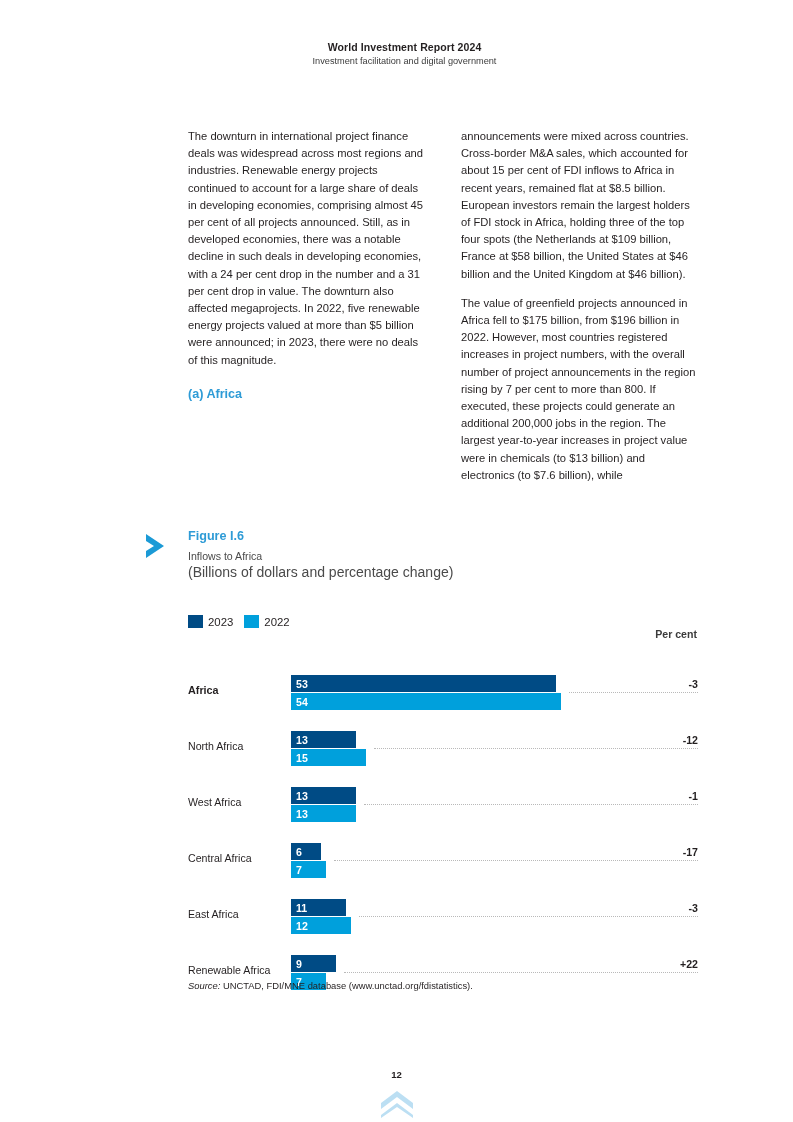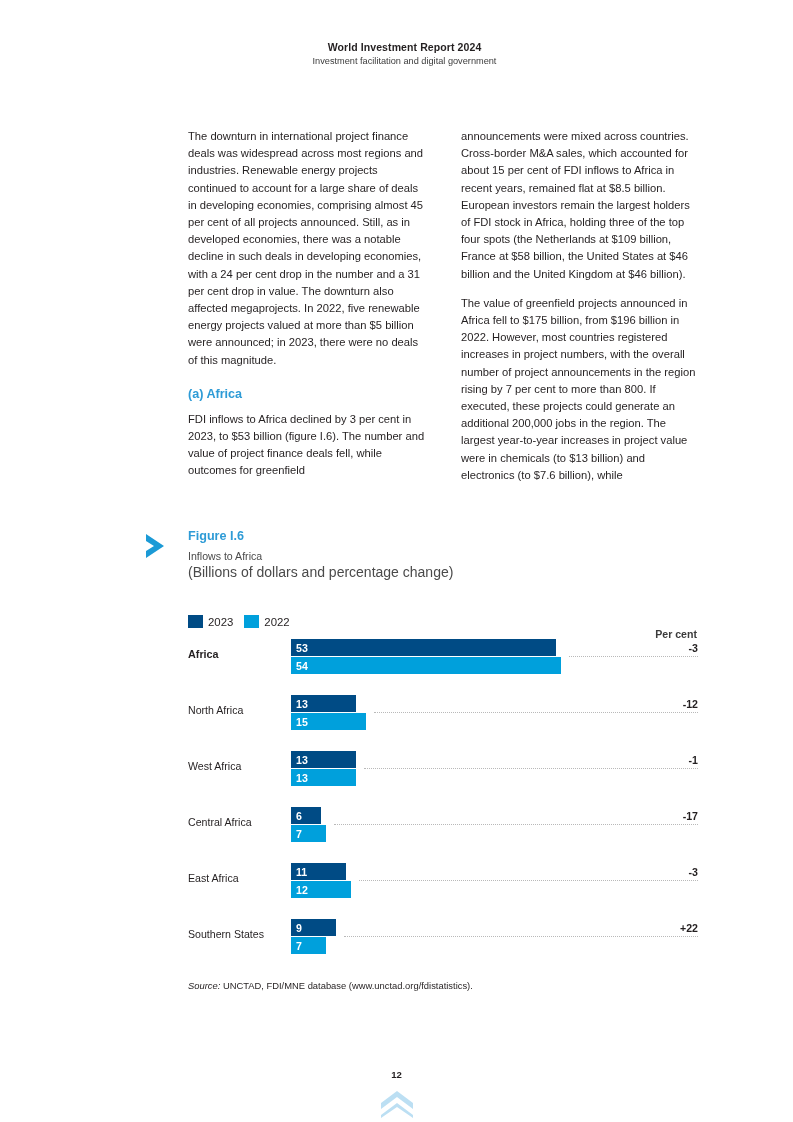--- a/index.html
+++ b/index.html
@@ -53,21 +53,21 @@
   .leg-item{display:flex;align-items:center;gap:5px;}
   .leg-sw{width:15px;height:13px;display:inline-block;}
   .leg-lbl{font-size:11.4px;color:#231f20;}
 
   .percent-hdr{
     position:absolute;left:560px;top:628px;width:137px;
     text-align:right;font-size:10.6px;font-weight:bold;color:#3b3b3b;
   }
 
   
-  .chart{position:absolute;left:188px;top:636px;width:510px;}
+  .chart{position:absolute;left:188px;top:672px;width:510px;}
   .row{position:relative;height:56px;}
   .row-label{
     position:absolute;left:0;top:12px;width:92px;
     font-size:10.6px;color:#231f20;line-height:13px;
   }
   .row.bold .row-label{font-weight:bold;font-size:10.8px;}
   .bars{position:absolute;left:103px;top:0;right:0;height:44px;}
   .bar{
     position:absolute;left:0;height:17px;
     display:flex;align-items:center;
@@ -106,21 +106,20 @@
 
 <div class="runhead">
   <div class="rh-title">World Investment Report 2024</div>
   <div class="rh-sub">Investment facilitation and digital government</div>
 </div>
 
 <div class="cols clearfix">
   <div class="col left">
     <p>The downturn in international project finance deals was widespread across most regions and industries. Renewable energy projects continued to account for a large share of deals in developing economies, comprising almost 45 per cent of all projects announced. Still, as in developed economies, there was a notable decline in such deals in developing economies, with a 24 per cent drop in the number and a 31 per cent drop in value. The downturn also affected megaprojects. In 2022, five renewable energy projects valued at more than $5 billion were announced; in 2023, there were no deals of this magnitude.</p>
     <div class="sec-head">(a) Africa</div>
-    <p>FDI inflows to Africa declined by 3 per cent in 2023, to $53 billion (figure I.6). The number and value of project finance deals fell, while outcomes for greenfield</p>
   </div>
   <div class="col right">
     <p>announcements were mixed across countries. Cross-border M&amp;A sales, which accounted for about 15 per cent of FDI inflows to Africa in recent years, remained flat at $8.5 billion. European investors remain the largest holders of FDI stock in Africa, holding three of the top four spots (the Netherlands at $109 billion, France at $58 billion, the United States at $46 billion and the United Kingdom at $46 billion).</p>
     <p>The value of greenfield projects announced in Africa fell to $175 billion, from $196 billion in 2022. However, most countries registered increases in project numbers, with the overall number of project announcements in the region rising by 7 per cent to more than 800. If executed, these projects could generate an additional 200,000 jobs in the region. The largest year-to-year increases in project value were in chemicals (to $13 billion) and electronics (to $7.6 billion), while</p>
   </div>
 </div>
 
 <div class="figure">
   <span class="fig-arrow">
     <svg width="32" height="30" viewBox="0 0 32 30" xmlns="http://www.w3.org/2000/svg">
@@ -207,21 +206,21 @@
           <span class="val">11</span>
         </div>
         <div class="bar bot" style="width: 60px; background: rgb(0, 160, 220);">
           <span class="val">12</span>
         </div>
         <div class="leader" style="left: 68px; width: 339px;"></div>
         <div class="pct">-3</div>
       </div>
     </div>
     <div class="row">
-      <div class="row-label">Southern States</div>
+      <div class="row-label">Renewable Africa</div>
       <div class="bars">
         <div class="bar top" style="width: 45px; background: rgb(0, 75, 133);">
           <span class="val">9</span>
         </div>
         <div class="bar bot" style="width: 35px; background: rgb(0, 160, 220);">
           <span class="val">7</span>
         </div>
         <div class="leader" style="left: 53px; width: 354px;"></div>
         <div class="pct">+22</div>
       </div>

